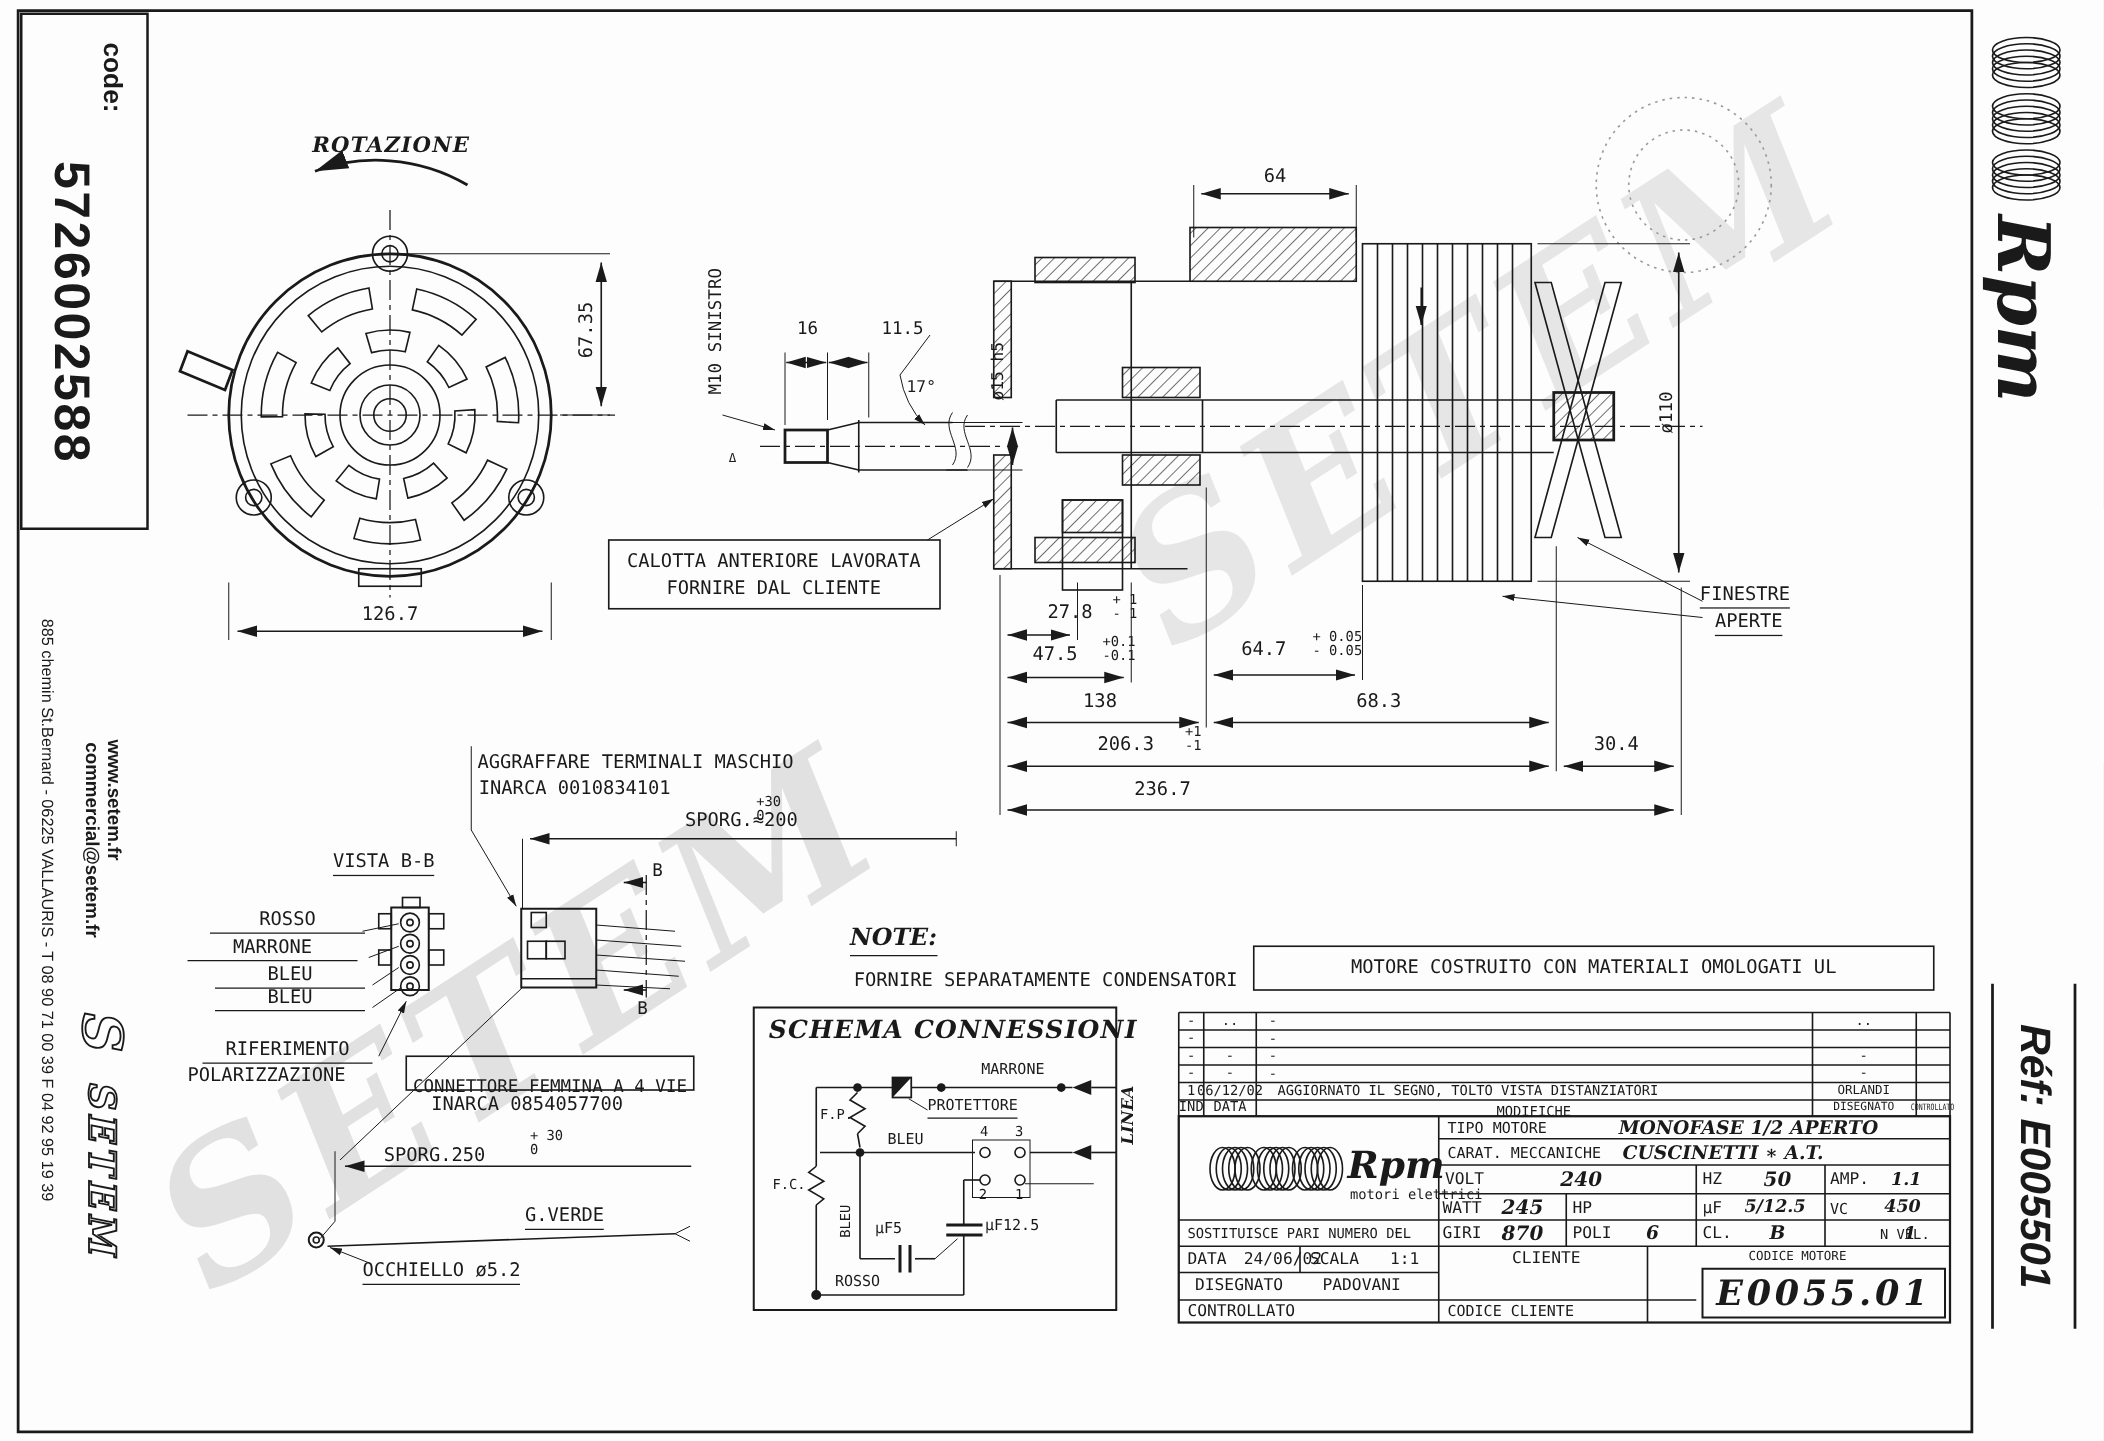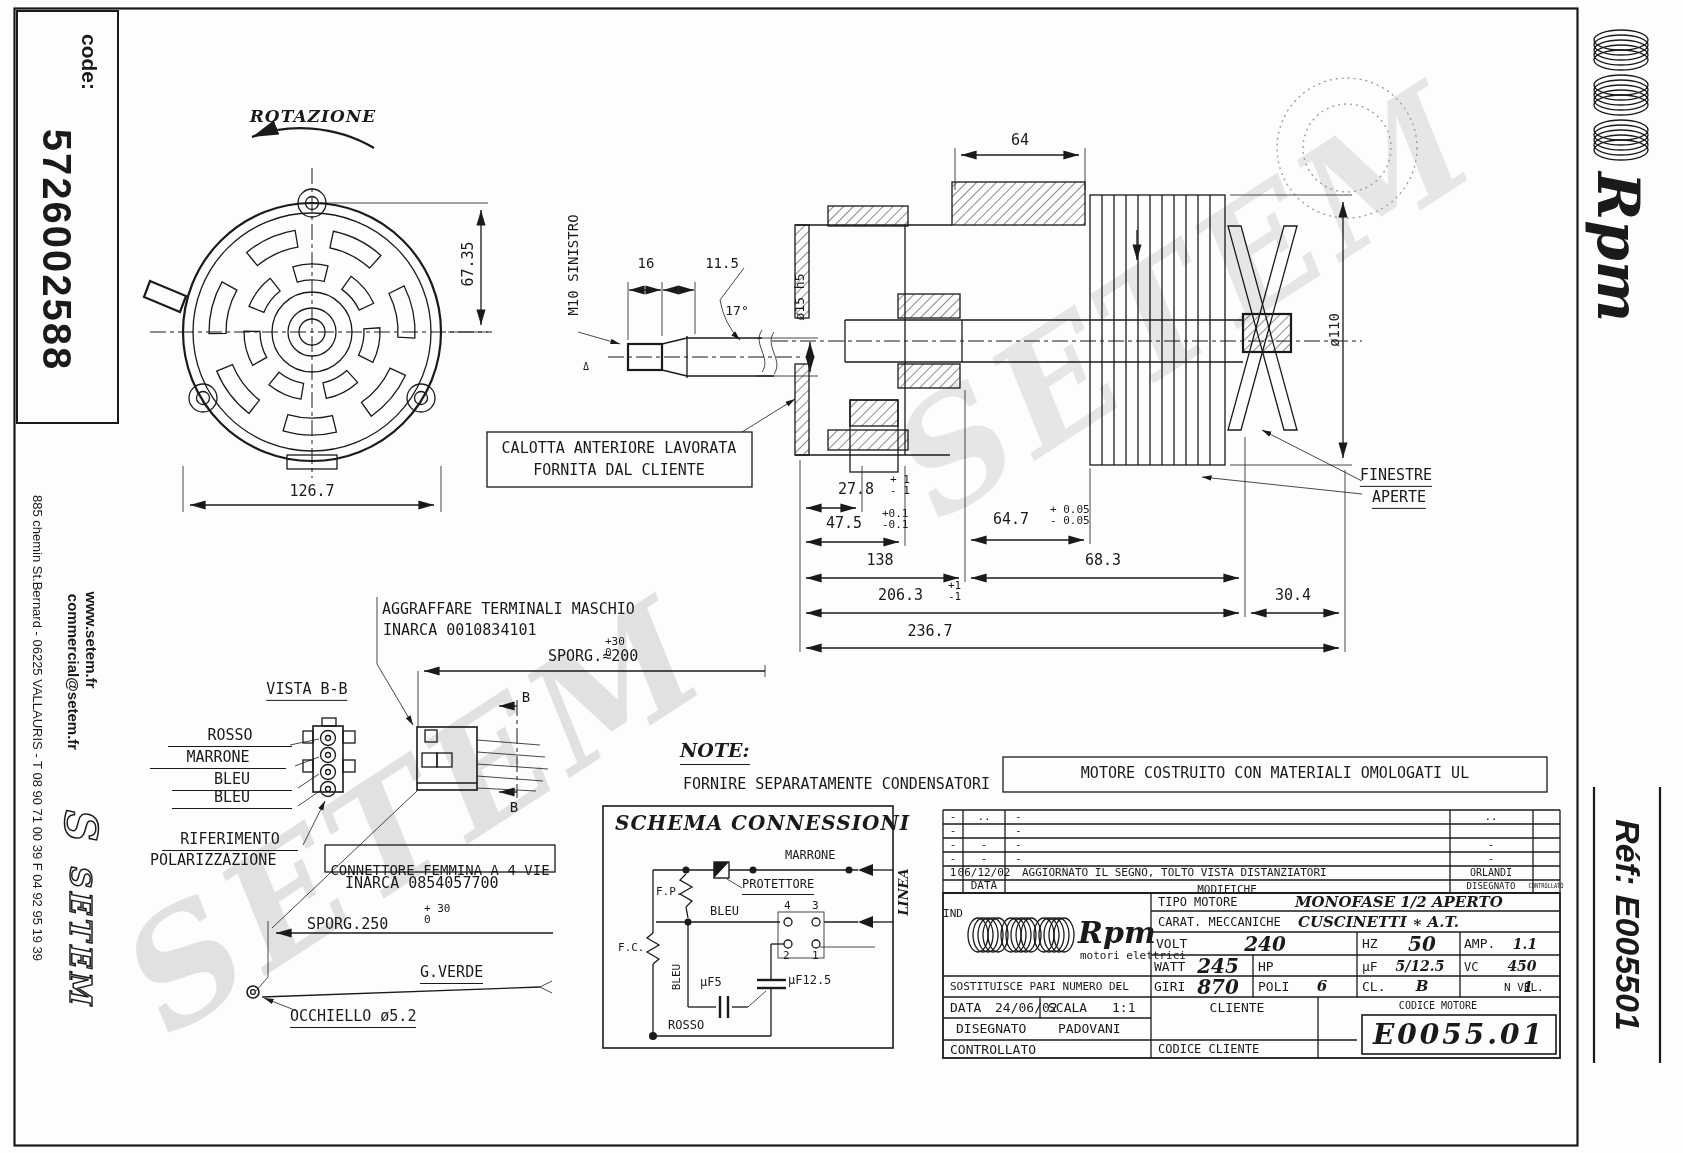--- a/index.html
+++ b/index.html
@@ -8,21 +8,21 @@
   svg{position:absolute;left:0;top:0;}
   svg *{stroke:#1a1a1a;fill:none;stroke-width:1.3;}
   svg .thin{stroke-width:0.8;}
   svg .th2{stroke-width:2.2;}
   svg .cl{stroke-dasharray:16 4 4 4;stroke-width:1;}
   svg .fil{fill:#1a1a1a;stroke:none;}
   svg .hat{fill:url(#h45);}
   svg .dash{stroke-dasharray:2 4;stroke:#9a9a9a;}
   .lb{position:absolute;font-size:15px;white-space:nowrap;line-height:1.15;}
   .s10{font-size:10px}.s11{font-size:11px}.s12{font-size:12px}.s13{font-size:13px}
-  .s14{font-size:14px}.s16{font-size:20px}
+  .s14{font-size:14px}.s16{font-size:16px}
   .ctr{transform:translate(-50%,-50%);}
   .r90{transform:translate(-50%,-50%) rotate(90deg);}
   .rm90{transform:translate(-50%,-50%) rotate(-90deg);}
   .ital{font-family:"DejaVu Serif",serif;font-style:italic;font-weight:bold;}
   .sans{font-family:"Liberation Sans","DejaVu Sans",sans-serif;}
   .und{border-bottom:1.5px solid #1a1a1a;padding-bottom:2px;}
   .tol{position:absolute;font-size:11px;line-height:11px;white-space:nowrap;}
   .tac{text-align:center;}
   .wm{position:absolute;font:italic 900 150px "DejaVu Serif",serif;color:#4a4a4a;
       opacity:.15;letter-spacing:8px;white-space:nowrap;transform:translate(-50%,-50%) rotate(-33deg);}
@@ -383,21 +383,21 @@
   <div class="lb ctr" style="left:312px;top:492px;">126.7</div>
   <div class="lb rm90 s14" style="left:573px;top:265px;">M10 SINISTRO</div>
   <div class="lb ctr s14" style="left:646px;top:263px;">16</div>
   <div class="lb ctr s14" style="left:722px;top:263px;">11.5</div>
   <div class="lb ctr s13" style="left:737px;top:311px;">17°</div>
   <div class="lb rm90 s13" style="left:800px;top:297px;">ø15 h5</div>
   <div class="lb ctr s10" style="left:586px;top:367px;">Δ</div>
   <div class="lb ctr" style="left:1020px;top:141px;">64</div>
   <div class="lb rm90 s14" style="left:1334px;top:330px;">ø110</div>
   <div class="lb ctr" style="left:619px;top:449px;">CALOTTA ANTERIORE LAVORATA</div>
-  <div class="lb ctr" style="left:619px;top:471px;">FORNITA DAL CLIENTE</div>
+  <div class="lb ctr" style="left:619px;top:471px;">FORNIRE DAL CLIENTE</div>
   <div class="lb ctr und" style="left:1396px;top:477px;">FINESTRE</div>
   <div class="lb ctr und" style="left:1399px;top:499px;">APERTE</div>
 
   <div class="lb" style="left:838px;top:481px;">27.8</div>
   <div class="tol" style="left:890px;top:474px;"><span>+ 1</span><br><span>- 1</span></div>
   <div class="lb" style="left:826px;top:515px;">47.5</div>
   <div class="tol" style="left:882px;top:508px;"><span>+0.1</span><br><span>-0.1</span></div>
   <div class="lb" style="left:993px;top:511px;">64.7</div>
   <div class="tol" style="left:1050px;top:504px;"><span>+ 0.05</span><br><span>- 0.05</span></div>
   <div class="lb ctr" style="left:880px;top:561px;">138</div>
@@ -466,21 +466,21 @@
   <div class="lb ctr s11" style="left:953px;top:859px;">-</div>
   <div class="lb ctr s11" style="left:984px;top:859px;">-</div>
   <div class="lb s11" style="left:1015px;top:853px;">-</div>
   <div class="lb ctr s11" style="left:1491px;top:859px;">-</div>
   <div class="lb ctr s11" style="left:1546px;top:859px;"></div>
   <div class="lb ctr s11" style="left:953px;top:873px;">1</div>
   <div class="lb ctr s11" style="left:984px;top:873px;">06/12/02</div>
   <div class="lb s11" style="left:1022px;top:867px;">AGGIORNATO IL SEGNO, TOLTO VISTA DISTANZIATORI</div>
   <div class="lb ctr s10" style="left:1491px;top:873px;">ORLANDI</div>
   <div class="lb ctr s11" style="left:1546px;top:873px;"></div>
-  <div class="lb ctr s11" style="left:953px;top:886px;margin-top:28px;">IND</div>
+  <div class="lb ctr s11" style="left:953px;top:886px;">IND</div>
   <div class="lb ctr s11" style="left:984px;top:886px;">DATA</div>
   <div class="lb ctr s11" style="left:1227px;top:890px;">MODIFICHE</div>
   <div class="lb ctr" style="left:1491px;top:886px;font-size:9px;">DISEGNATO</div>
   <div class="lb sq" style="left:1546px;top:886px;font-size:7px;">CONTROLLATO</div>
 
   <div class="lb ital" style="left:1078px;top:916px;font-size:30px;">Rpm</div>
   <div class="lb s11" style="left:1080px;top:950px;">motori elettrici</div>
   <div class="lb s12" style="left:1158px;top:896px;">TIPO MOTORE</div>
   <div class="lb ital" style="left:1295px;top:894px;font-size:15px;">MONOFASE 1/2 APERTO</div>
   <div class="lb s12" style="left:1158px;top:916px;">CARAT. MECCANICHE</div>

